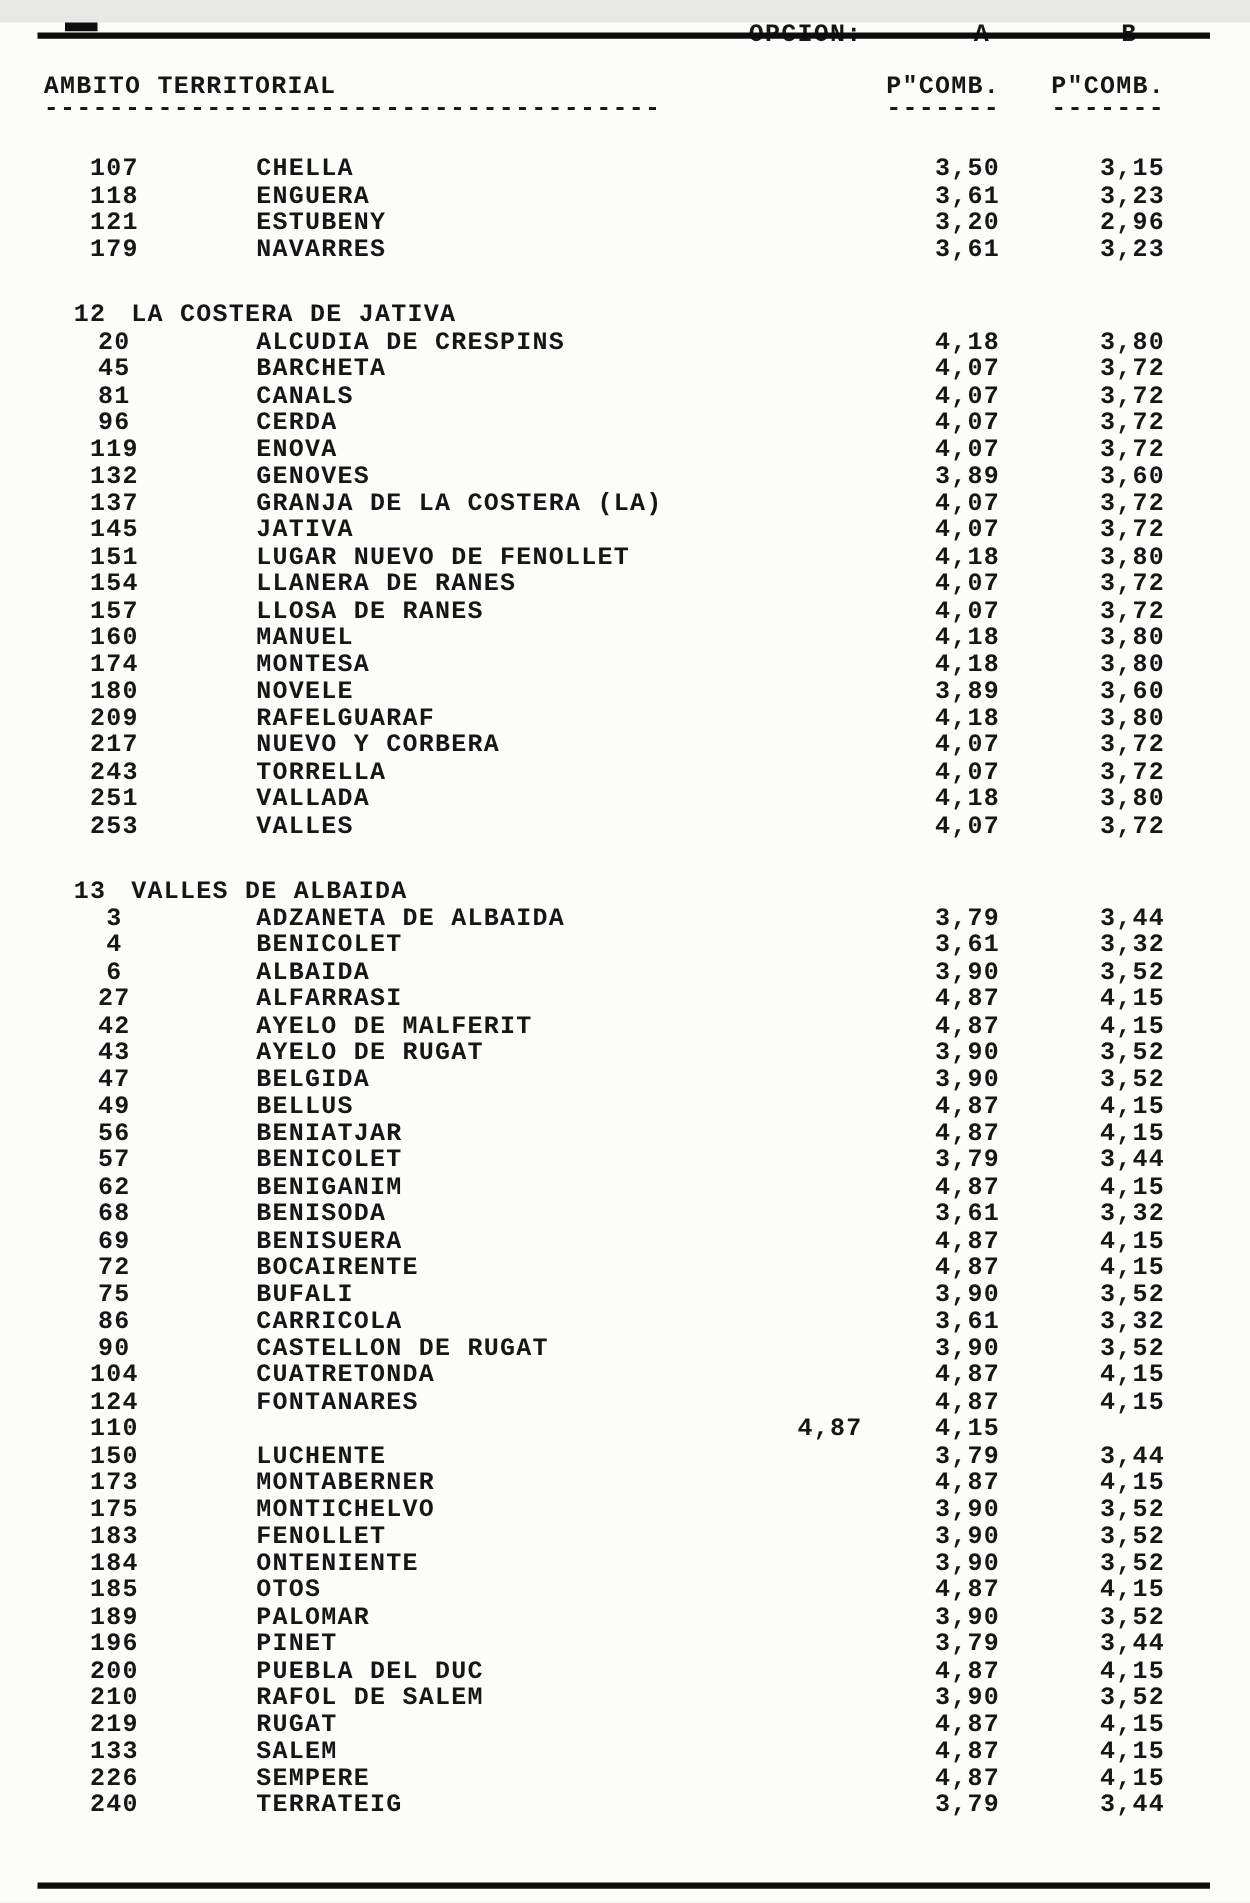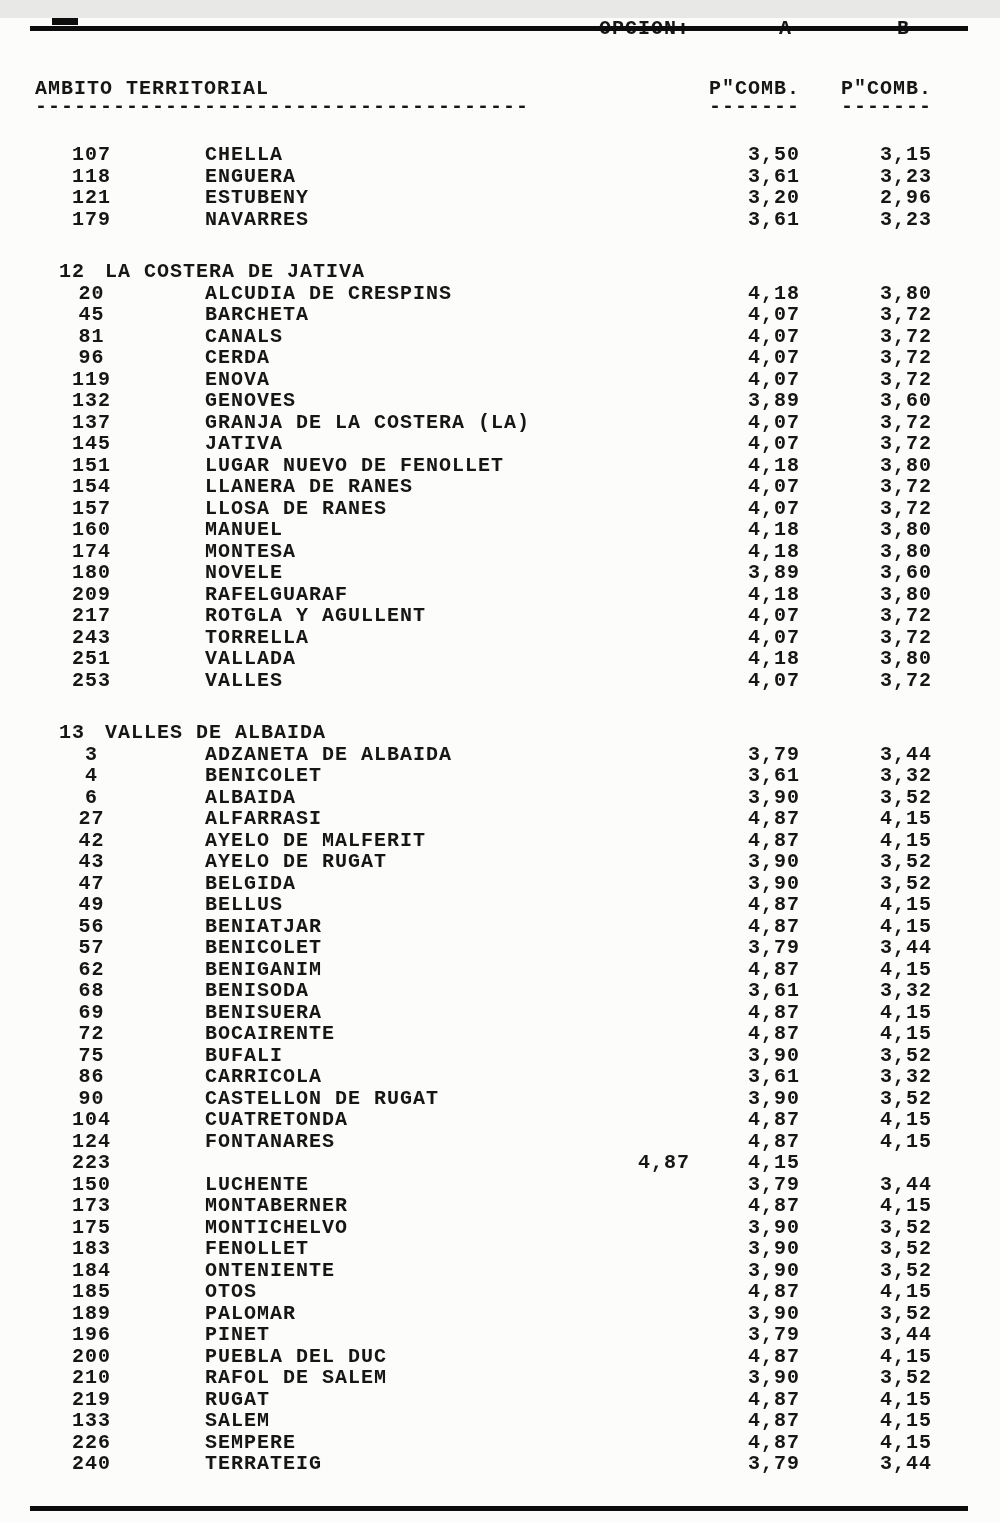--- a/index.html
+++ b/index.html
@@ -28,21 +28,21 @@
   .artifact { position: absolute; left: 52px; top: 0; width: 26px; height: 7px; background: var(--rule, #0d0d0d); }
   .grid {
     display: grid;
     grid-template-columns: 113px 1fr 110px 132px;
     white-space: nowrap;
   }
   .header-row1 { margin-top: 18px; line-height: 21.5px; }
   .header-row1 .opcion { grid-column: 1 / 3; text-align: right; }
   .header-row1 .opt-a { text-align: right; padding-right: 8px; }
   .header-row1 .opt-b { text-align: right; padding-right: 22px; }
-  .header-row2 { margin-top: 38px; line-height: 21.5px; }
+  .header-row2 { margin-top: 19px; line-height: 21.5px; }
   .header-row2 .territory { grid-column: 1 / 3; text-align: left; }
   .underline-row { line-height: 15px; }
   .underline-row .t-underline { grid-column: 1 / 3; overflow: visible; }
   .colhead { text-align: right; }
   .table { margin-top: 30px; }
   .group-header {
     display: grid;
     grid-template-columns: 50px 1fr;
     margin-top: 31px;
     line-height: 21.5px;
@@ -195,21 +195,21 @@
         <span class="val">3,60</span>
       </div>
       <div class="grid row">
         <span class="code">209</span>
         <span class="name">RAFELGUARAF</span>
         <span class="val">4,18</span>
         <span class="val">3,80</span>
       </div>
       <div class="grid row">
         <span class="code">217</span>
-        <span class="name">ROTGLA Y AGULLENT</span>
+        <span class="name">NUEVO Y CORBERA</span>
         <span class="val">4,07</span>
         <span class="val">3,72</span>
       </div>
       <div class="grid row">
         <span class="code">243</span>
         <span class="name">TORRELLA</span>
         <span class="val">4,07</span>
         <span class="val">3,72</span>
       </div>
       <div class="grid row">
@@ -336,21 +336,21 @@
         <span class="val">4,87</span>
         <span class="val">4,15</span>
       </div>
       <div class="grid row">
         <span class="code">124</span>
         <span class="name">FONTANARES</span>
         <span class="val">4,87</span>
         <span class="val">4,15</span>
       </div>
       <div class="grid row">
-        <span class="code">223</span>
+        <span class="code">110</span>
         <span class="val">4,87</span>
         <span class="val">4,15</span>
       </div>
       <div class="grid row">
         <span class="code">150</span>
         <span class="name">LUCHENTE</span>
         <span class="val">3,79</span>
         <span class="val">3,44</span>
       </div>
       <div class="grid row">

